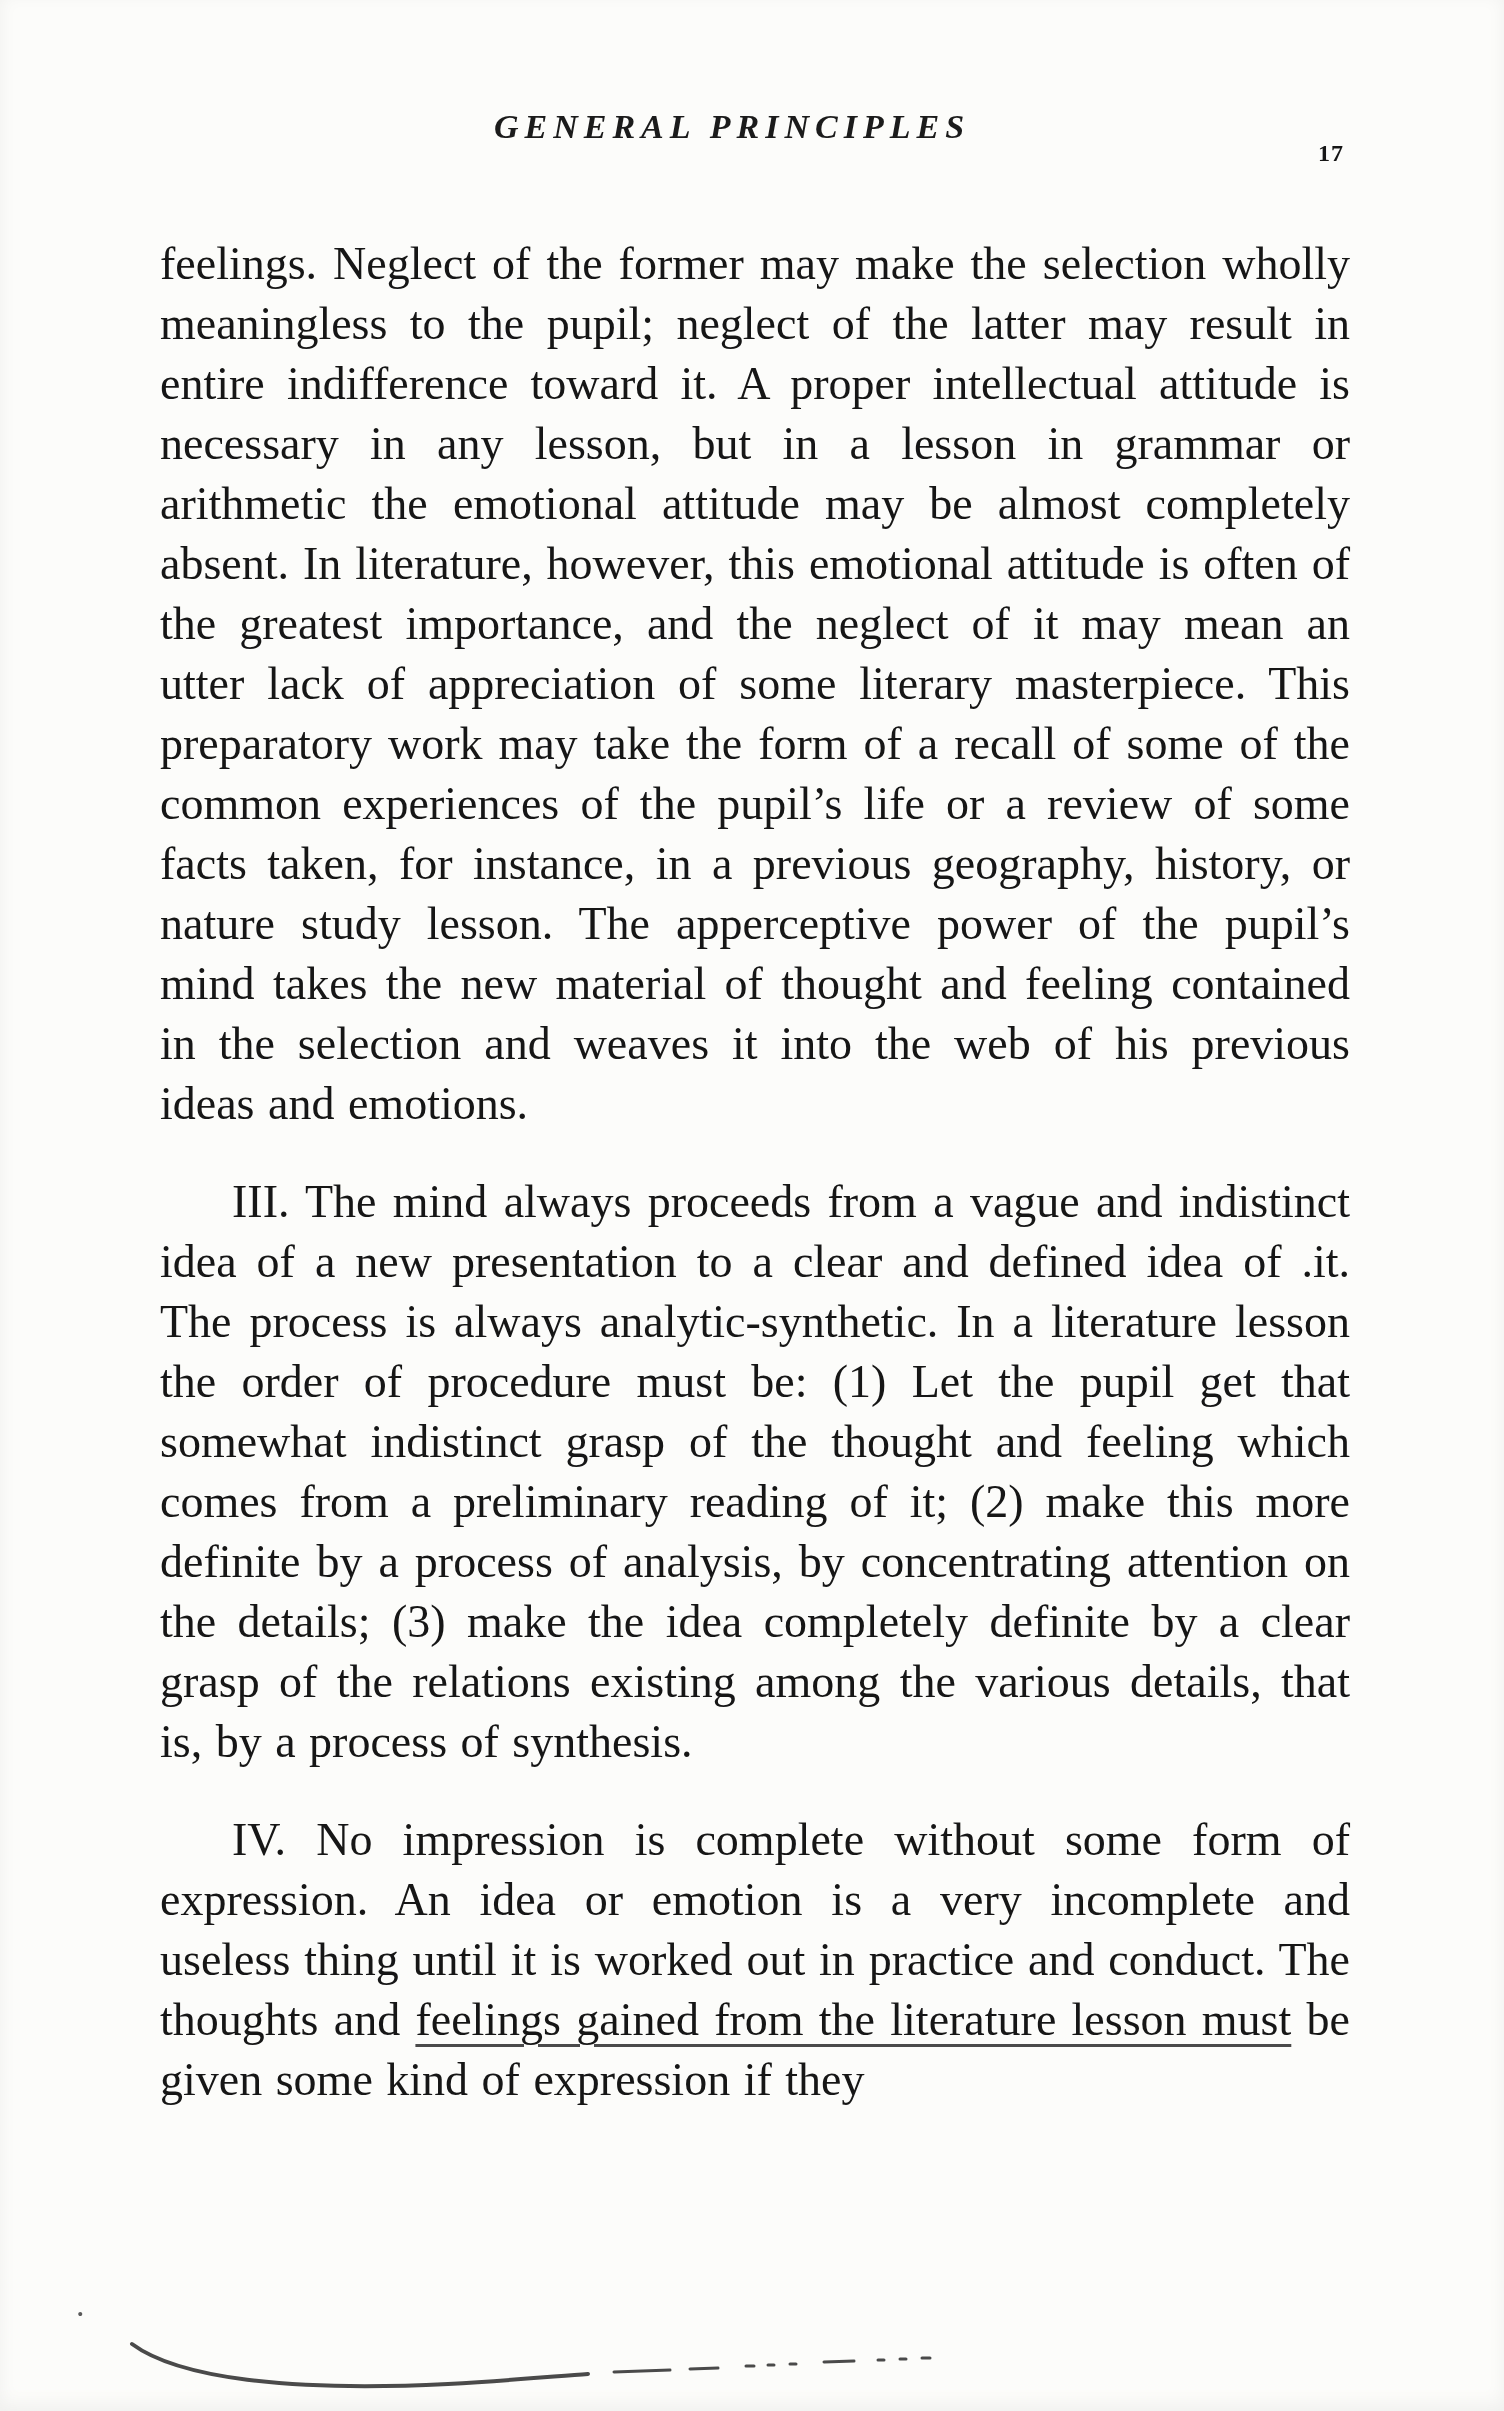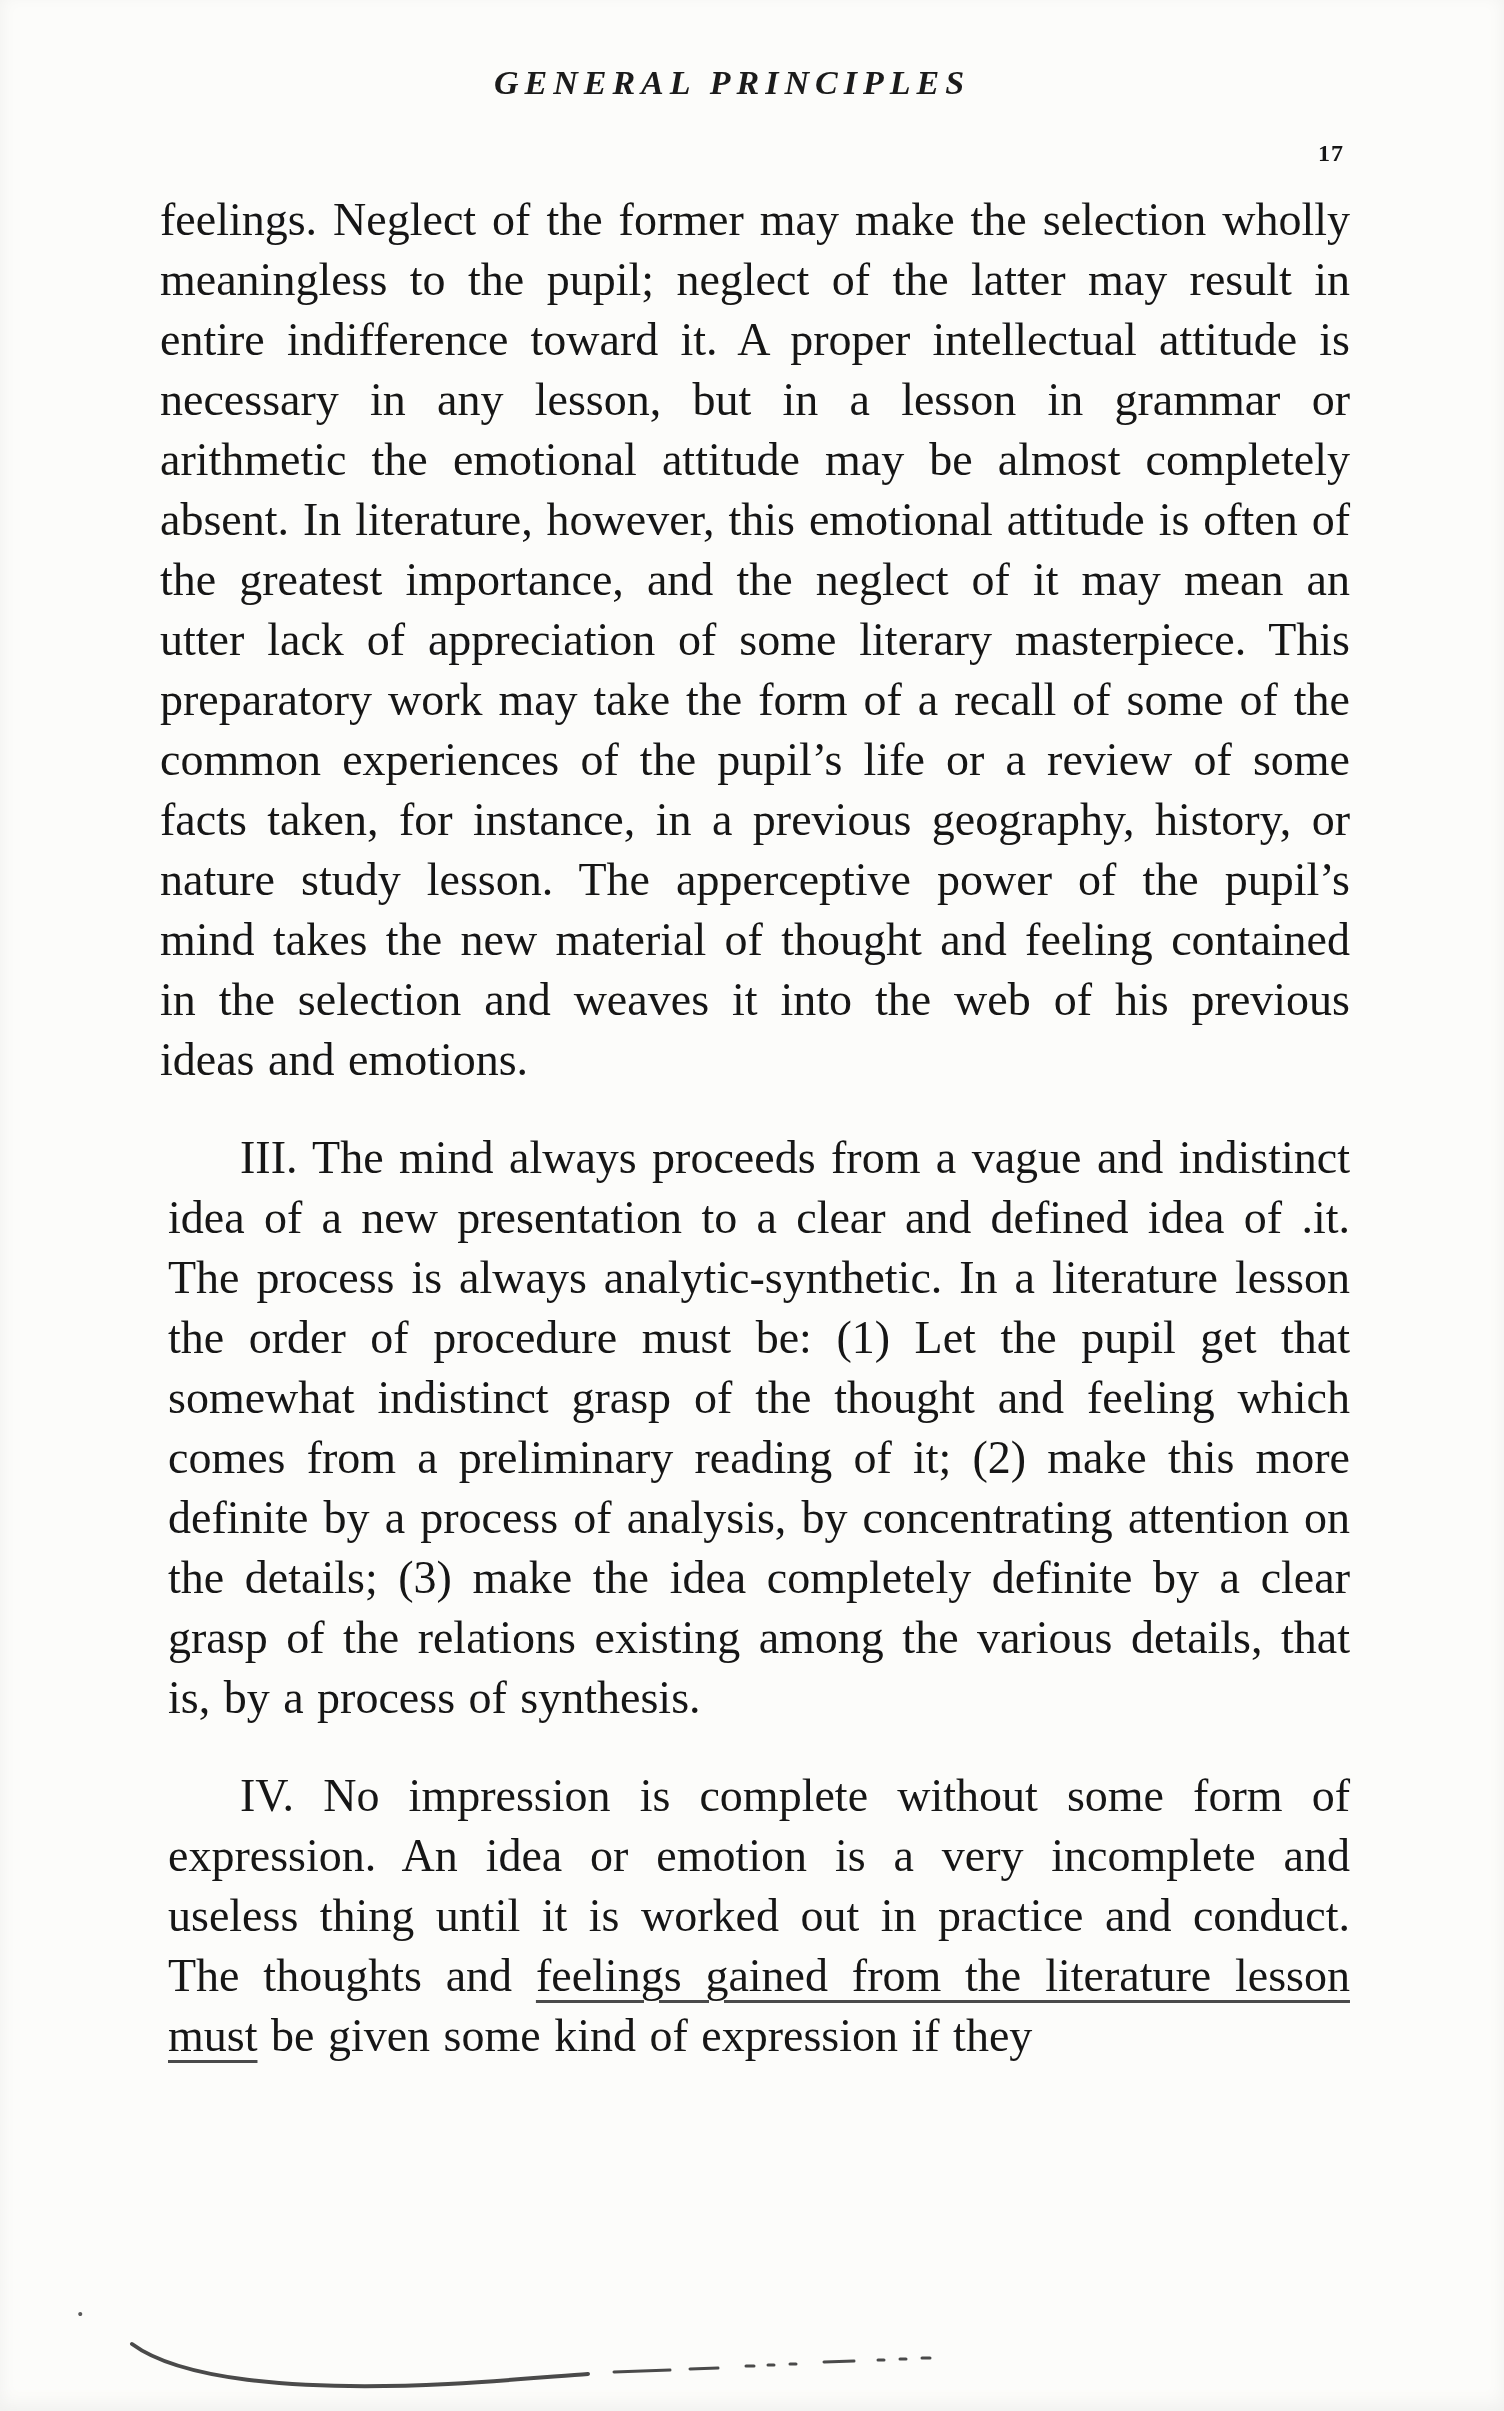--- a/index.html
+++ b/index.html
@@ -13,21 +13,21 @@
     width: 1504px;
     height: 2411px;
     margin: 0 auto;
     background: #fcfcfa;
     color: #161616;
     overflow: hidden;
     box-shadow: inset 0 -6px 18px rgba(0,0,0,0.05);
   }
   .running-head {
     position: relative;
-    padding-top: 64px;
+    padding-top: 108px;
     height: 60px;
   }
   .running-head .title {
     text-align: center;
     font-style: italic;
     font-weight: 700;
     font-size: 34px;
     letter-spacing: 6px;
     color: #1b1b1b;
     
@@ -48,21 +48,20 @@
     font-size: 46px;
     line-height: 60px;
     text-align: justify;
     word-spacing: 2px;
   }
   .body-text p {
     margin: 0 0 38px 0;
   }
   .body-text p.indent {
     text-indent: 72px;
-    margin-left: 8px;
   }
   .pencil-underline {
     text-decoration: underline;
     text-decoration-thickness: 3px;
     text-underline-offset: 9px;
     text-decoration-color: #4a4a4a;
   }
   .flourish {
     position: absolute;
     left: 118px;

